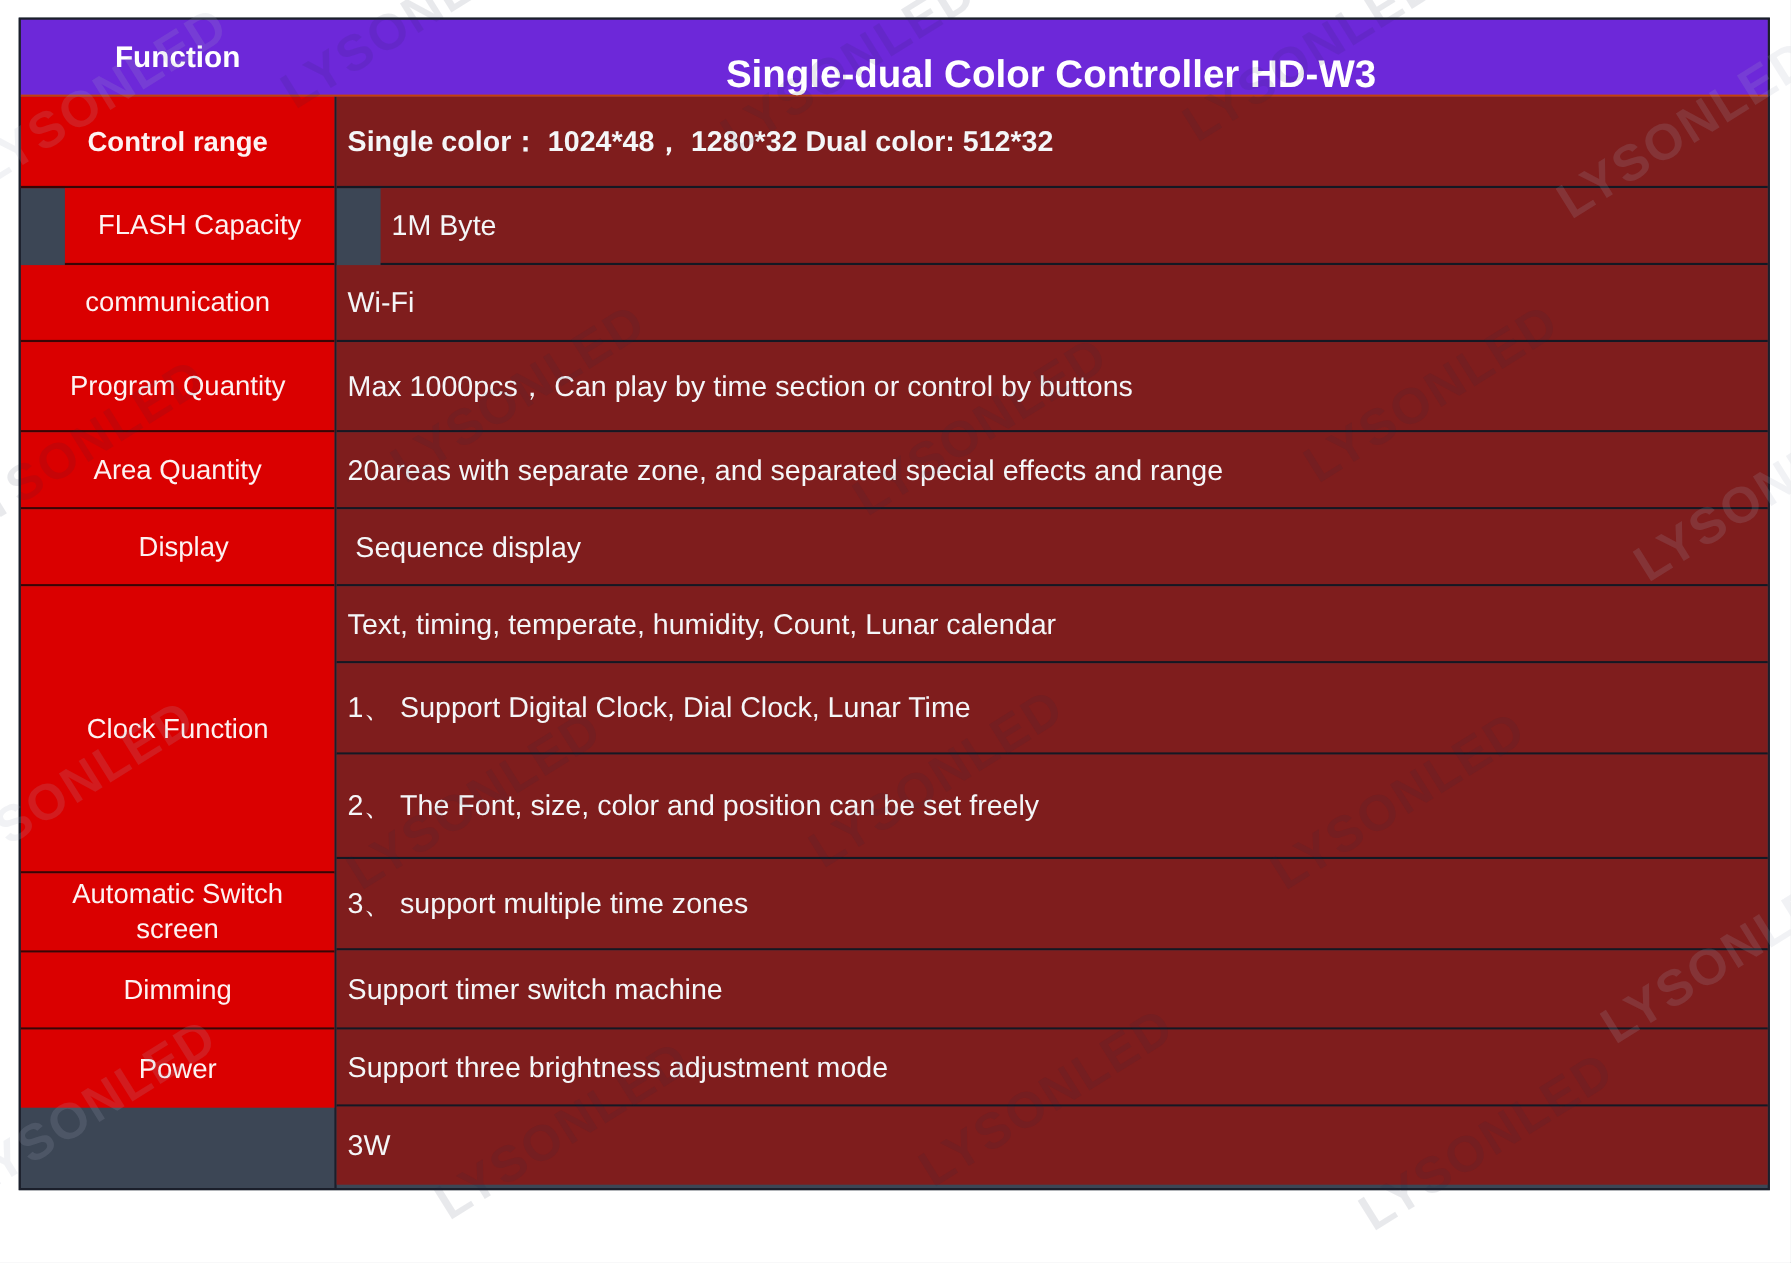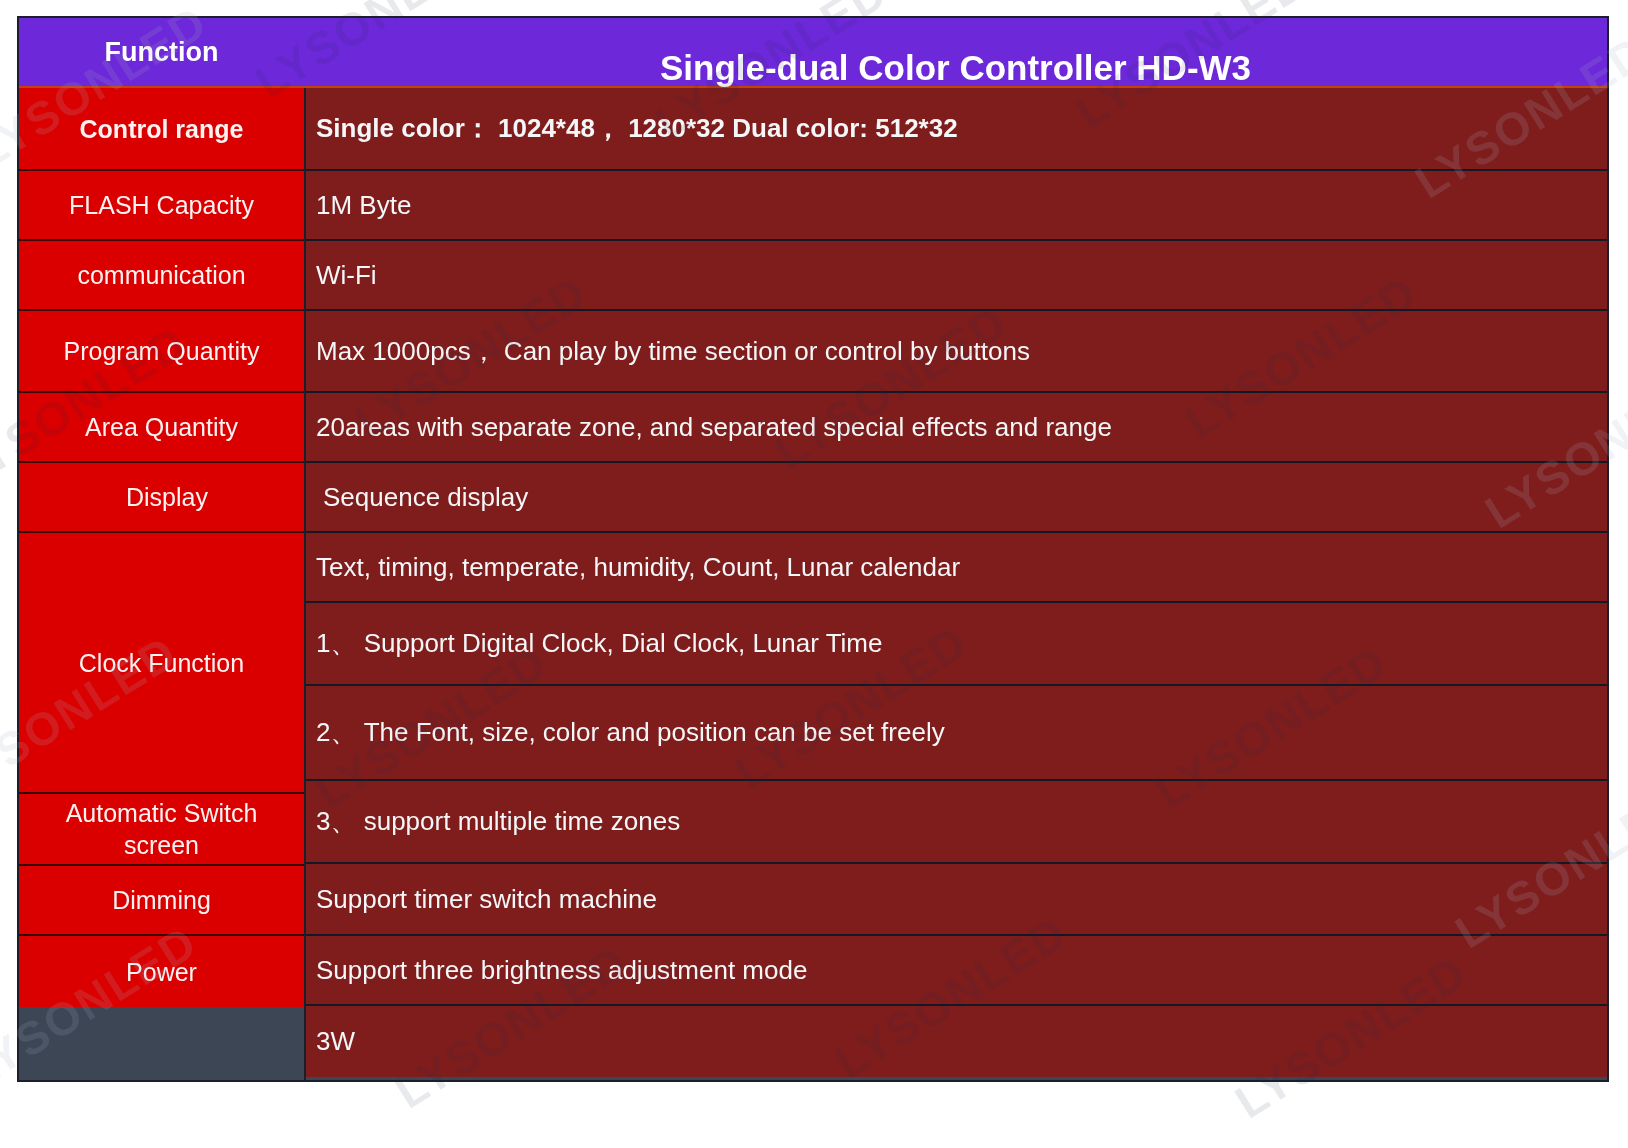--- a/index.html
+++ b/index.html
@@ -122,21 +122,21 @@
     font-size: 26px;
     border-bottom: 2px solid #141823;
     box-sizing: border-box;
     padding-left: 10px;
     line-height: 1.25;
   }
   .val-cell:last-child { border-bottom: none; }
 
   
   .h-r1 { height: 83px;  flex: 0 0 83px; font-weight: bold; }
-  .h-r2 { height: 70px;  flex: 0 0 70px; }
+  .h-r2 { height: 70px;  flex: 0 0 70px; margin-left: 40px; }
   .h-r3 { height: 70px;  flex: 0 0 70px; }
   .h-r4 { height: 82px;  flex: 0 0 82px; }
   .h-r5 { height: 70px;  flex: 0 0 70px; }
   .h-r6 { height: 70px;  flex: 0 0 70px; }
   .h-r7 { height: 70px;  flex: 0 0 70px; padding-left: 17px; }
   .h-clock { height: 261px; flex: 0 0 261px; }
   .h-c1 { height: 83px;  flex: 0 0 83px; }
   .h-c2 { height: 95px;  flex: 0 0 95px; }
   .h-c3 { height: 83px;  flex: 0 0 83px; }
   .h-r9 { height: 72px;  flex: 0 0 72px; }

